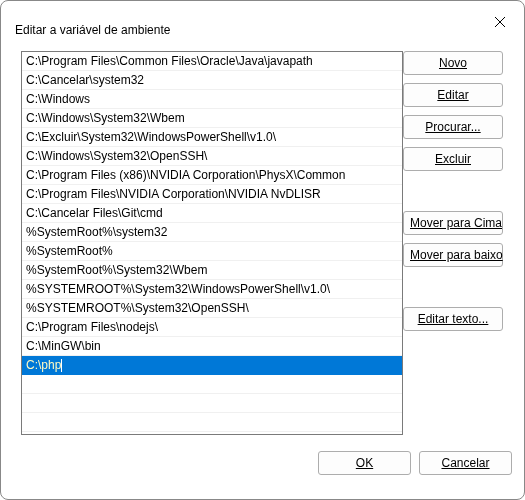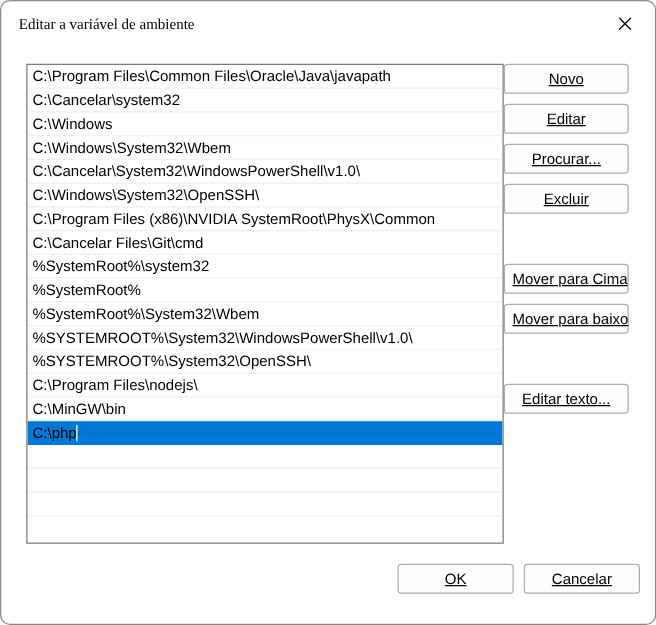--- a/index.html
+++ b/index.html
@@ -8,25 +8,24 @@
       font-size: 12px;
       background: #fff;
       width: 525px;
       height: 500px;
       overflow: hidden;
       border: 1px solid #888;
       border-radius: 8px;
     }
     .titlebar {
       display: flex;
-      align-items: center;
+      align-items: flex-end;
       justify-content: space-between;
       height: 36px;
       padding: 0 2px 0 14px;
-      font-family: Liberation Serif, serif;
     }
     .titlebar-title {
       font-size: 12px;
       color: #000;
     }
     .close-btn {
       width: 44px;
       height: 30px;
       display: flex;
       align-items: center;
@@ -111,33 +110,34 @@
       </svg>
   </div>
 </div>
 
 <div class="content">
   <div class="listbox" id="listbox">
       <div class="list-row">C:\Program Files\Common Files\Oracle\Java\javapath</div>
       <div class="list-row">C:\Cancelar\system32</div>
       <div class="list-row">C:\Windows</div>
       <div class="list-row">C:\Windows\System32\Wbem</div>
-      <div class="list-row">C:\Cancelar\System32\WindowsPowerShell\v1.0\</div>
+      <div class="list-row">C:\Excluir\System32\WindowsPowerShell\v1.0\</div>
       <div class="list-row">C:\Windows\System32\OpenSSH\</div>
-      <div class="list-row">C:\Program Files (x86)\NVIDIA SystemRoot\PhysX\Common</div>
+      <div class="list-row">C:\Program Files (x86)\NVIDIA Corporation\PhysX\Common</div>
+      <div class="list-row">C:\Program Files\NVIDIA Corporation\NVIDIA NvDLISR</div>
       <div class="list-row">C:\Cancelar Files\Git\cmd</div>
       <div class="list-row">%SystemRoot%\system32</div>
       <div class="list-row">%SystemRoot%</div>
       <div class="list-row">%SystemRoot%\System32\Wbem</div>
       <div class="list-row">%SYSTEMROOT%\System32\WindowsPowerShell\v1.0\</div>
       <div class="list-row">%SYSTEMROOT%\System32\OpenSSH\</div>
       <div class="list-row">C:\Program Files\nodejs\</div>
       <div class="list-row">C:\MinGW\bin</div>
       <div class="list-row editing">
-        <div style="padding: 0px 4px; height: 100%; line-height: 19px; color: #000000;">C:\php<span class="caret"></span></div>
+        <div style="padding: 0px 4px; height: 100%; line-height: 19px; color: #fef9c3;">C:\php<span class="caret"></span></div>
       </div>
       <div class="list-row empty"></div>
       <div class="list-row empty"></div>
       <div class="list-row empty"></div>
     </div>
   <div class="side-buttons">
     <button class="btn">Novo</button>
     <button class="btn">Editar</button>
     <button class="btn">Procurar...</button>
     <button class="btn">Excluir</button>

